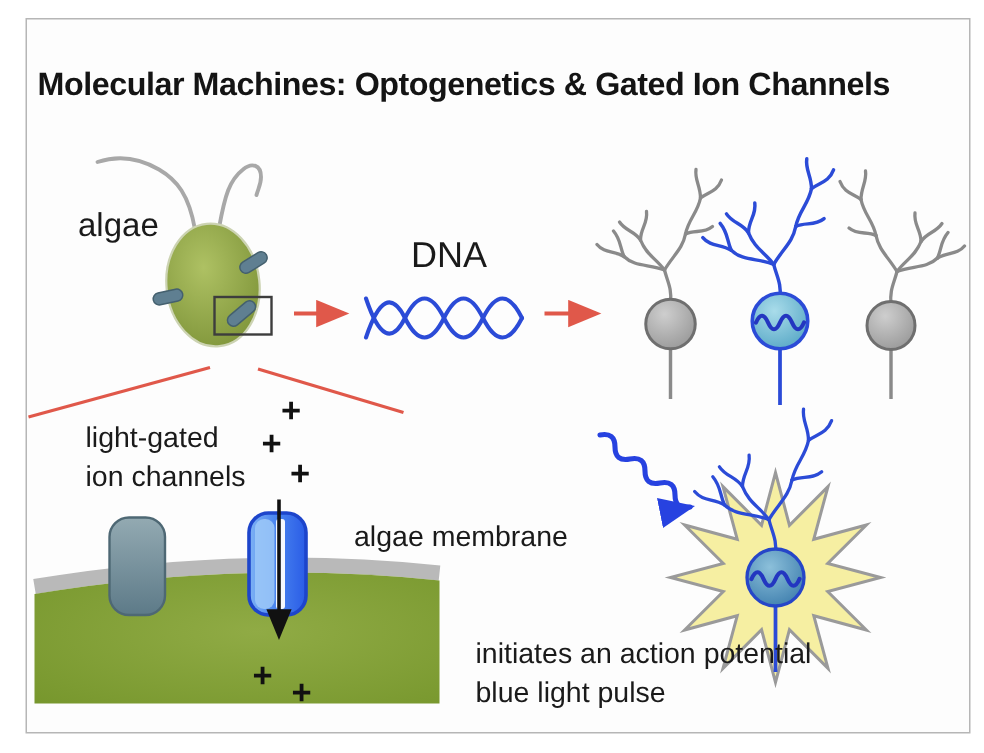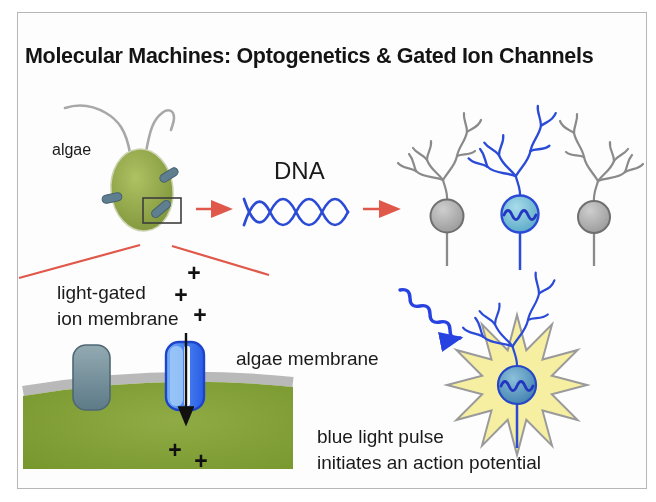--- a/index.html
+++ b/index.html
@@ -11,21 +11,21 @@
     position:absolute; left:17px; top:12px; width:630px; height:477px;
     border:1px solid #b6b6b6; background:#fdfdfd; box-sizing:border-box;
   }
   .title {
     position:absolute; left:25px; top:44px; width:615px;
     font-size:21.5px; font-weight:700; letter-spacing:-0.3px; color:#141414;
     white-space:nowrap;
   }
   svg.art { position:absolute; left:0; top:0; }
   .lbl { position:absolute; font-size:19px; line-height:25.5px; color:#1a1a1a; }
-  .lbl-algae { left:52px; top:137px; font-size:16px;text-align:center; }
+  .lbl-algae { left:52px; top:137px; font-size:22px;text-align:center; }
   .lbl-dna   { left:274px; top:158px; font-size:24px; }
   .lbl-channels { left:57px; top:280px; }
   .lbl-membrane { left:236px; top:346px; }
   .lbl-caption  { left:317px; top:424px; }
   #dendriteTree path { fill:none; stroke-linecap:round; stroke-linejoin:round; }
   .plus { font-family:"Liberation Sans", sans-serif; font-size:23px; font-weight:700; fill:#111; }
 </style>
 </head>
 <body>
 
@@ -153,20 +153,20 @@
       <text class="plus" x="200" y="323" text-anchor="middle">+</text>
       <text class="plus" x="175" y="458" text-anchor="middle">+</text>
       <text class="plus" x="201" y="469" text-anchor="middle">+</text>
     </g>
   </svg>
 
   <div class="lbl lbl-algae">algae</div>
   <div class="lbl lbl-dna">DNA</div>
   <div class="lbl lbl-channels">
     <div>light-gated</div>
-    <div>ion membrane</div>
+    <div>ion channels</div>
   </div>
   <div class="lbl lbl-membrane">algae membrane</div>
   <div class="lbl lbl-caption">
+    <div>initiates an action potential</div>
     <div>blue light pulse</div>
-    <div>initiates an action potential</div>
   </div>
 </div>
 
 </body></html>

